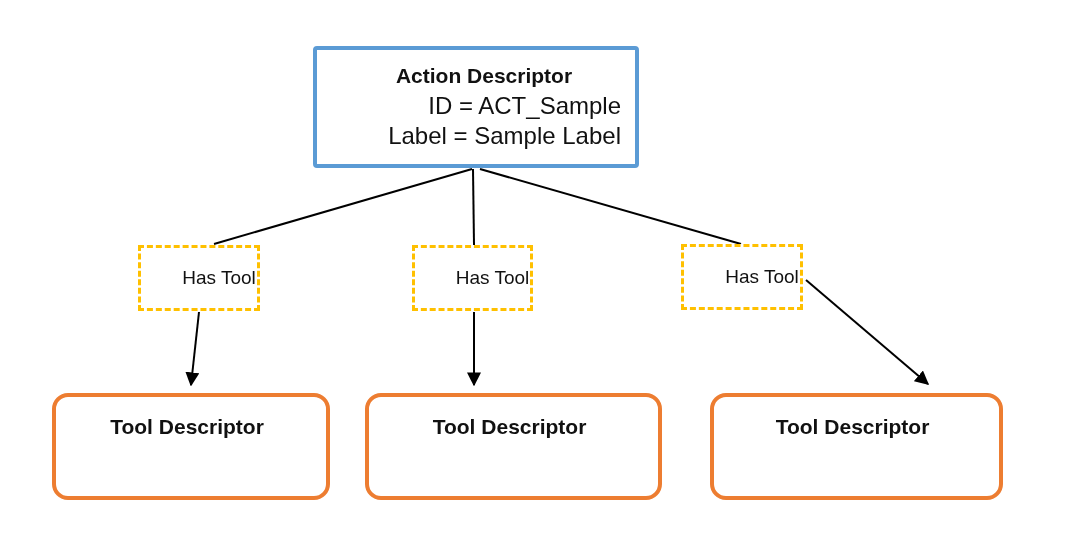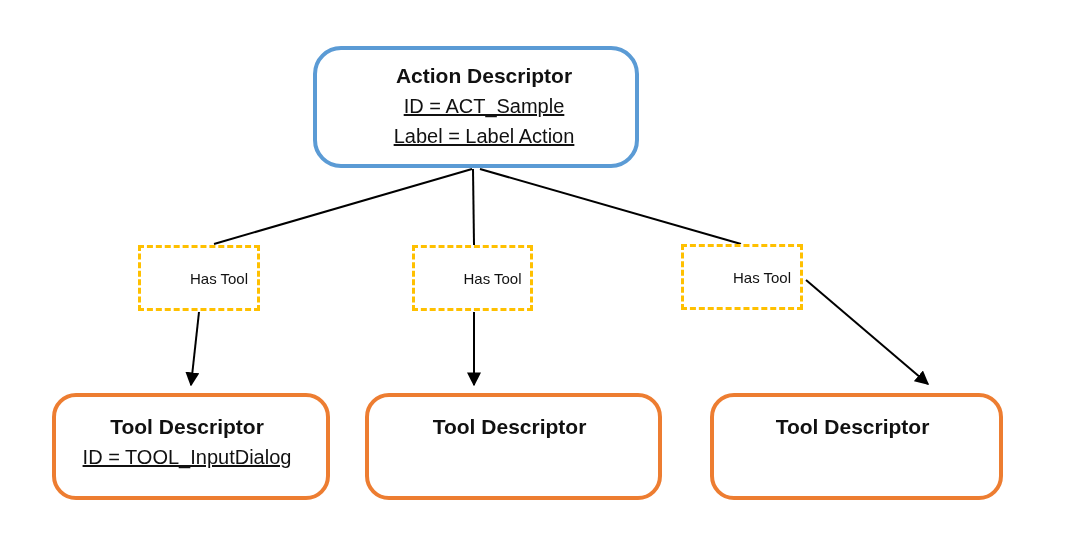--- a/index.html
+++ b/index.html
@@ -24,50 +24,49 @@
     position: absolute;
     left: 0; top: 0;
     width: 1089px; height: 546px;
   }
   .node {
     position: absolute;
     background: #ffffff;
   }
   .action-box {
     border: 4px solid var(--action-border);
-    border-radius: 28px;
+    border-radius: 4px;
     padding: 11px 14px 0 30px;
   }
   .tool-box {
     border: 4px solid var(--tool-border);
-    border-radius: 24px;
+    border-radius: 16px;
     padding: 15px 12px 0 4px;
   }
   .relation-box {
     border: 3px dashed var(--relation-border);
     display: flex;
     align-items: center;
     justify-content: center;
   }
   .node-title {
     font-weight: bold;
     font-size: 21px;
     text-align: center;
     line-height: 30px;
     white-space: nowrap;
   }
   .node-line {
-    font-size: 20px;
-    text-align: center;
+    font-size: 24px;
+    text-align: right;
     line-height: 30px;
     white-space: nowrap;
-    text-decoration: underline;
   }
   .relation-label {
-    font-size: 15px;
+    font-size: 19px;
     white-space: nowrap;
     margin-left: 40px;
   }
 </style>
 </head>
 <body>
 
 <div id="canvas">
 
   <svg id="connector-layer" viewBox="0 0 1089 546" xmlns="http://www.w3.org/2000/svg">
@@ -82,36 +81,35 @@
     <line x1="480" y1="169" x2="741" y2="244" stroke="#000000" stroke-width="2"></line>
 
     <line x1="199" y1="312" x2="191" y2="385" stroke="#000000" stroke-width="2" marker-end="url(#arrowhead)"></line>
     <line x1="474" y1="312" x2="474" y2="385" stroke="#000000" stroke-width="2" marker-end="url(#arrowhead)"></line>
     <line x1="806" y1="280" x2="928" y2="384" stroke="#000000" stroke-width="2" marker-end="url(#arrowhead)"></line>
   </svg>
 
   <div class="node action-box" style="left:313px; top:46px; width:326px; height:122px;">
     <div class="node-title">Action Descriptor</div>
     <div class="node-line">ID = ACT_Sample</div>
-    <div class="node-line">Label = Label Action</div>
+    <div class="node-line">Label = Sample Label</div>
   </div>
 
   <div class="node relation-box" style="left:138px; top:245px; width:122px; height:66px;">
     <span class="relation-label">Has Tool</span>
   </div>
   <div class="node relation-box" style="left:412px; top:245px; width:121px; height:66px;">
     <span class="relation-label">Has Tool</span>
   </div>
   <div class="node relation-box" style="left:681px; top:244px; width:122px; height:66px;">
     <span class="relation-label">Has Tool</span>
   </div>
 
   <div class="node tool-box" style="left:52px; top:393px; width:278px; height:107px;">
     <div class="node-title">Tool Descriptor</div>
-    <div class="node-line">ID = TOOL_InputDialog</div>
   </div>
   <div class="node tool-box" style="left:365px; top:393px; width:297px; height:107px;">
     <div class="node-title">Tool Descriptor</div>
   </div>
   <div class="node tool-box" style="left:710px; top:393px; width:293px; height:107px;">
     <div class="node-title">Tool Descriptor</div>
   </div>
 
 </div>
 

